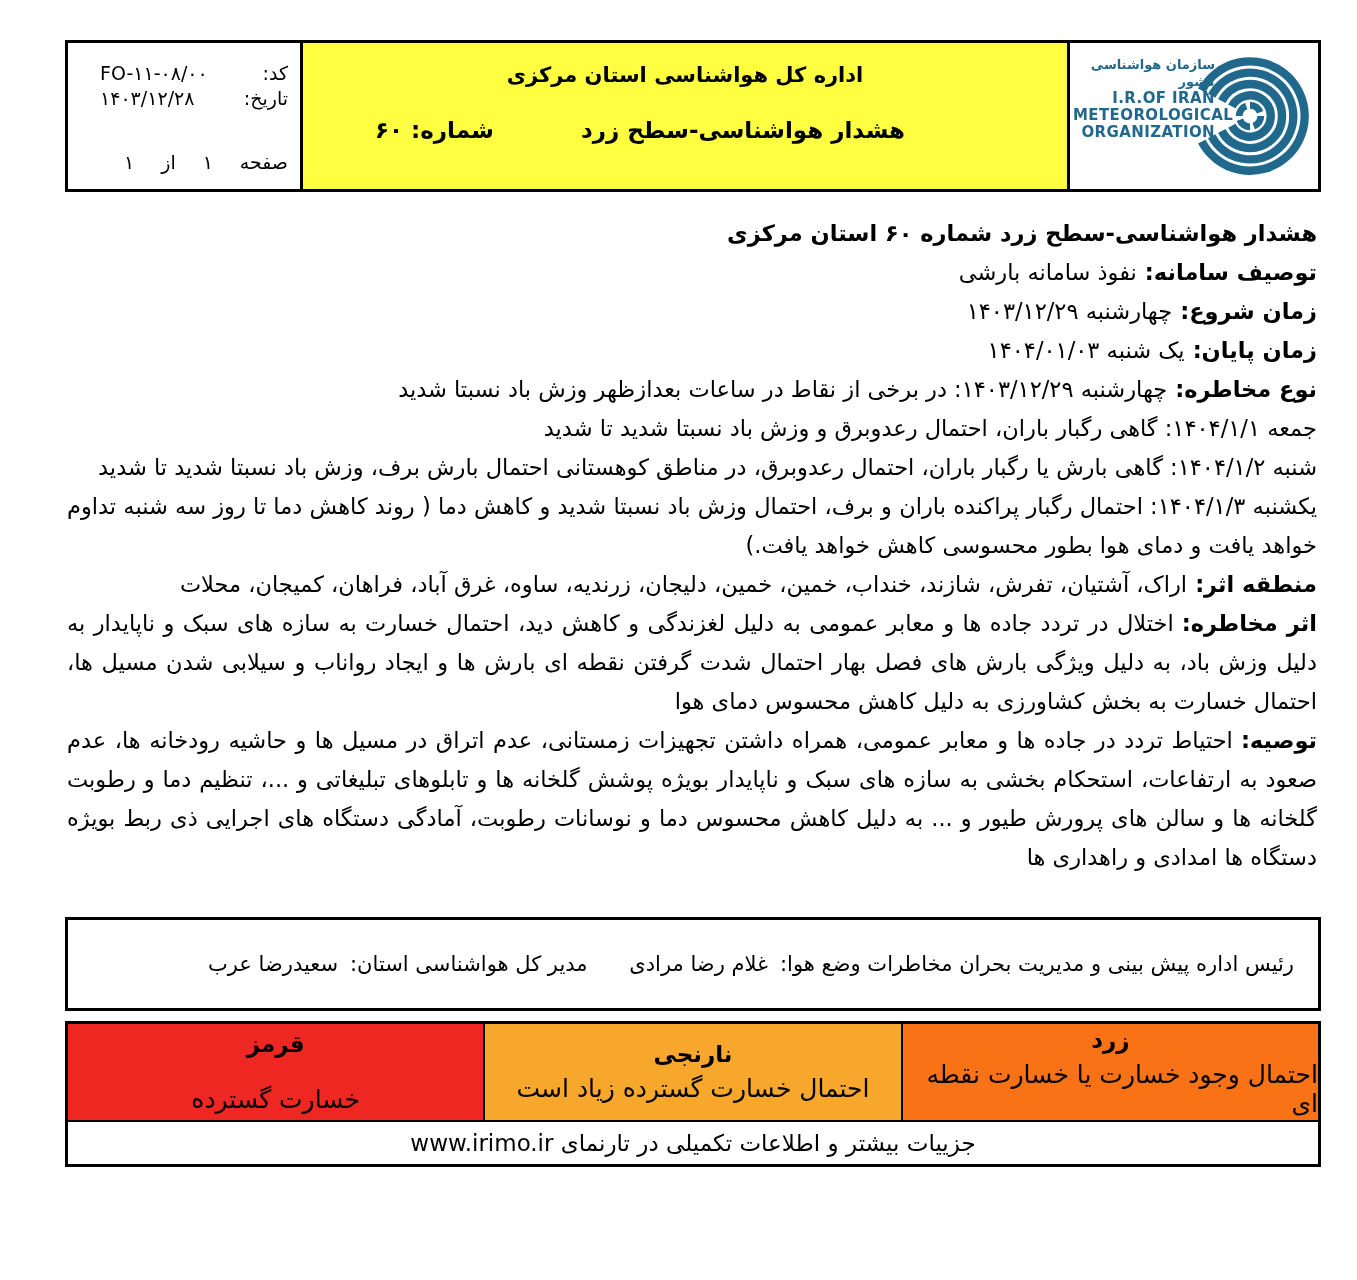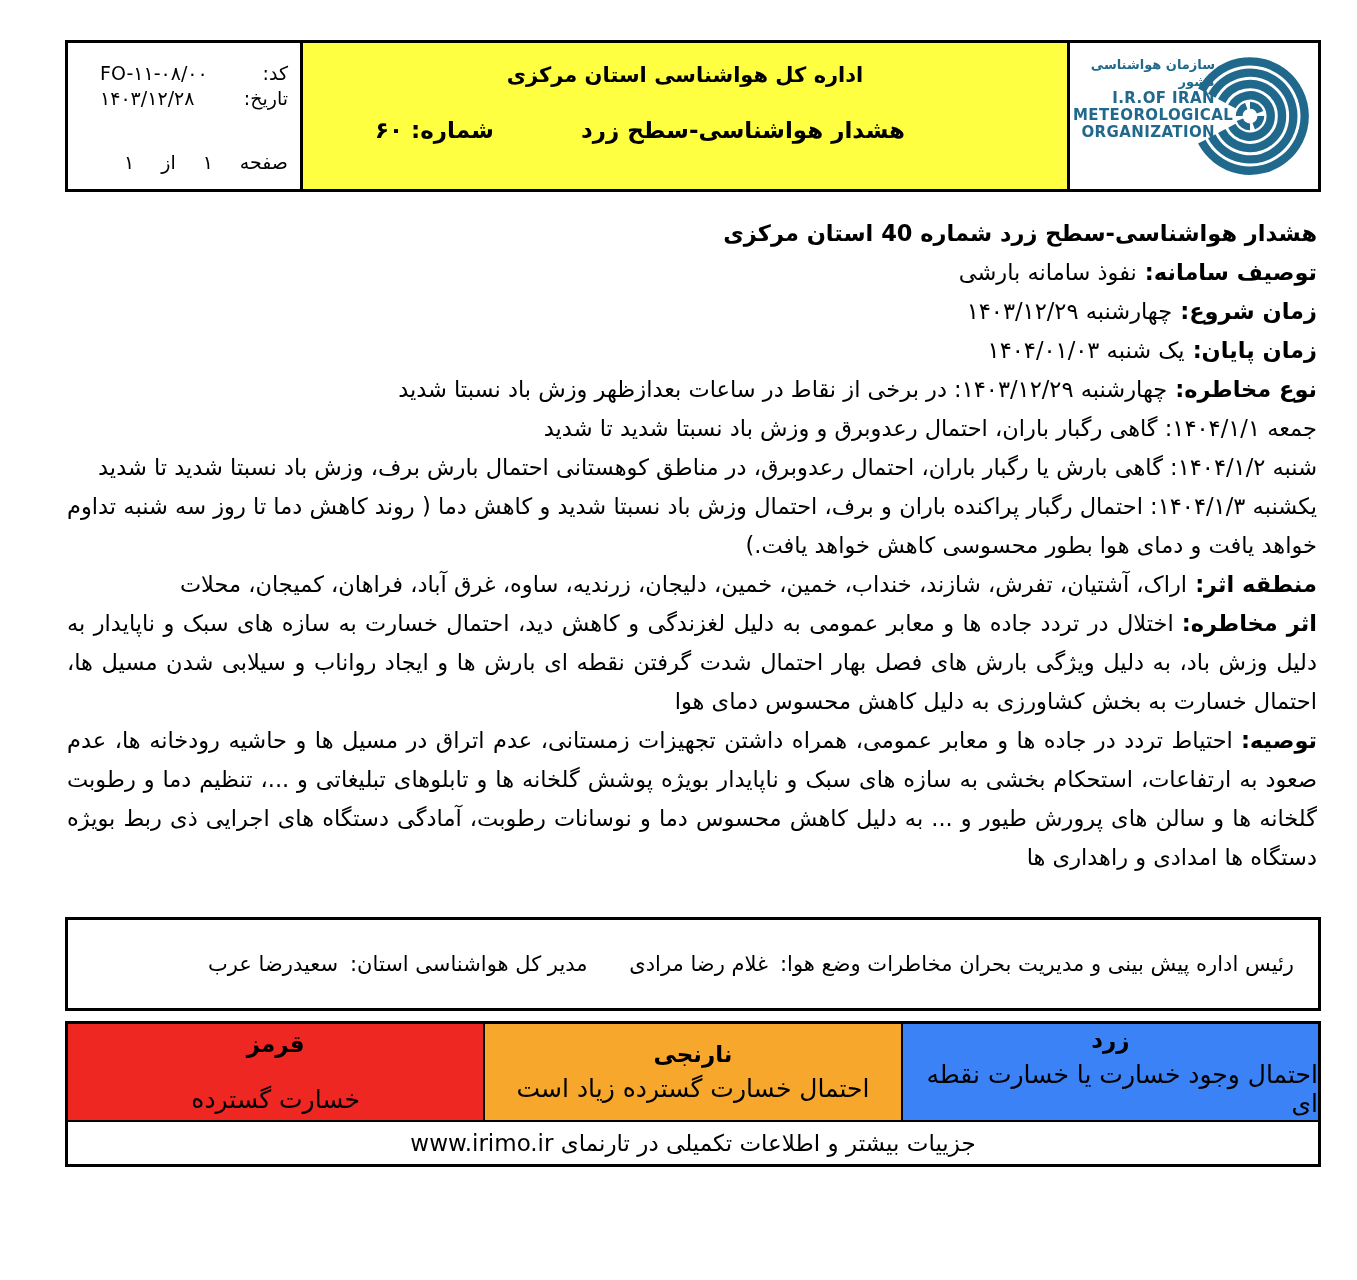--- a/index.html
+++ b/index.html
@@ -115,21 +115,21 @@
             <path d="M 65 53 A 11 11 0 0 1 75.3 60.2"></path>
             <path d="M 65 53 A 11 11 0 0 1 75.3 60.2" transform="rotate(90 65 64)"></path>
             <path d="M 65 53 A 11 11 0 0 1 75.3 60.2" transform="rotate(180 65 64)"></path>
             <path d="M 65 53 A 11 11 0 0 1 75.3 60.2" transform="rotate(270 65 64)"></path>
           </g>
         </svg>
       </div>
     </div>
 
     <div class="doc-body">
-      <p class="doc-heading">هشدار هواشناسی-سطح زرد شماره 40 استان مرکزی</p>
+      <p class="doc-heading">هشدار هواشناسی-سطح زرد شماره ۶۰ استان مرکزی</p>
 
       <p class="para">
         <b>توصیف سامانه:</b><span>نفوذ سامانه بارشی</span>
       </p>
       <p class="para">
         <b>زمان شروع:</b><span>چهارشنبه ۱۴۰۳/۱۲/۲۹</span>
       </p>
       <p class="para">
         <b>زمان پایان:</b><span>یک شنبه ۱۴۰۴/۰۱/۰۳</span>
       </p>
@@ -160,21 +160,21 @@
       <div>
         <span>رئیس اداره پیش بینی و مدیریت بحران مخاطرات وضع هوا:</span><span class="sig-name">غلام رضا مرادی</span>
       </div>
       <div>
         <span>مدیر کل هواشناسی استان:</span><span class="sig-name">سعیدرضا عرب</span>
       </div>
     </div>
 
     <div class="levels-table">
       <div class="levels">
-        <div class="level" style="background-color: #3b82f6;">
+        <div class="level" style="background-color: #f97316;">
           <div class="level-name">زرد</div>
           <div class="level-desc">احتمال وجود خسارت یا خسارت نقطه ای</div>
         </div>
         <div class="level" style="background-color: rgb(247, 167, 43);">
           <div class="level-name">نارنجی</div>
           <div class="level-desc">احتمال خسارت گسترده زیاد است</div>
         </div>
         <div class="level" style="background-color: rgb(238, 39, 34); gap: 28px;">
           <div class="level-name">قرمز</div>
           <div class="level-desc">خسارت گسترده</div>

